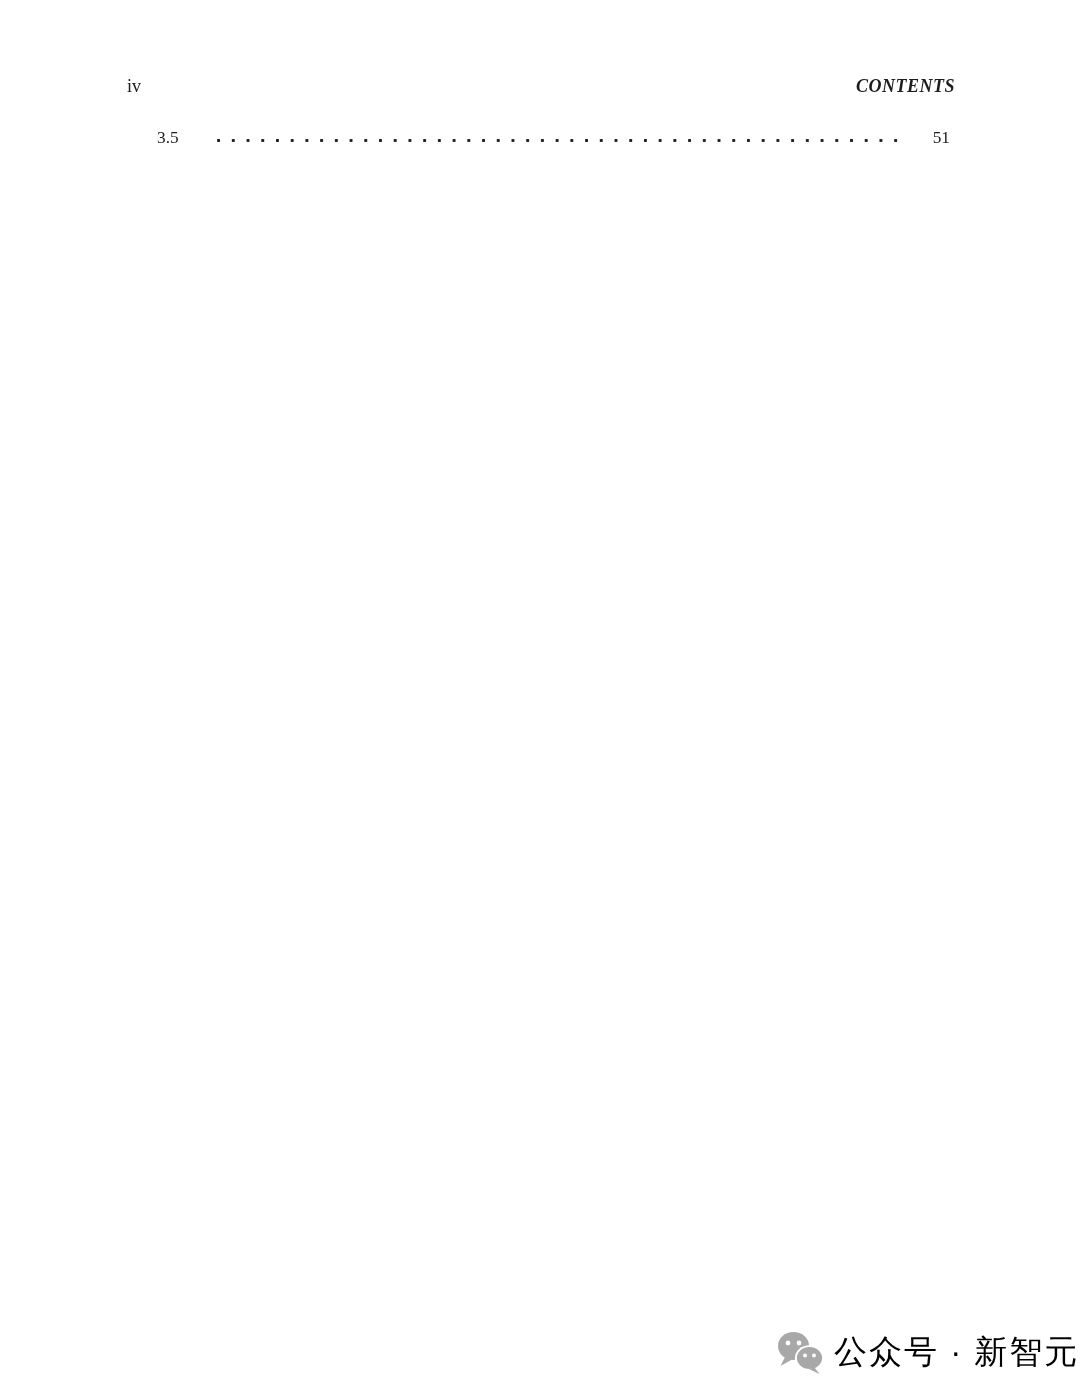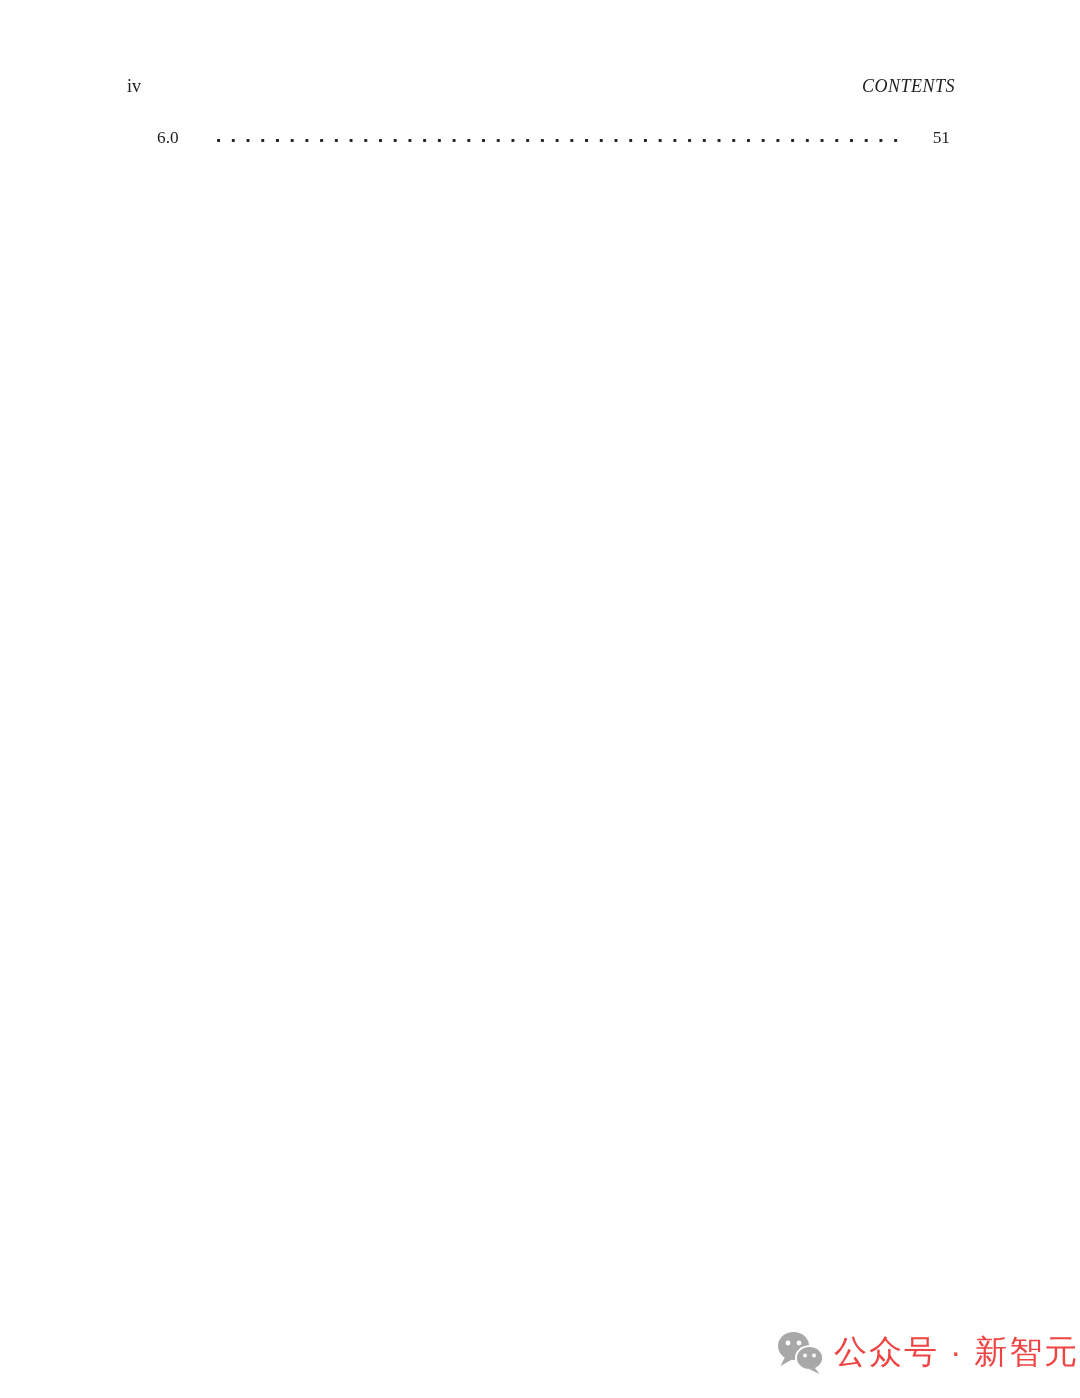--- a/index.html
+++ b/index.html
@@ -17,21 +17,21 @@
   .pagehead {
     position: absolute;
     left: 127px;
     top: 76px;
     width: 828px;
     display: flex;
     justify-content: space-between;
     align-items: baseline;
     font-size: 18px;
   }
-  .pagehead .running { font-style: italic; letter-spacing: 0.5px; }
+  .pagehead .running { font-style: italic; letter-spacing: 0.5px; font-weight: bold; }
 
   
   .toc {
     position: absolute;
     left: 127px;
     top: 123px;
     width: 823px;
   }
   .row {
     display: flex;
@@ -60,40 +60,40 @@
   .sec    .num { margin-left: 30px;  width: 43px; }
 
   
   .watermark {
     position: absolute;
     left: 776px;
     top: 1330px;
     display: flex;
     align-items: center;
     gap: 11px;
-    color: #ef4444;
+    color: #000000;
     font-family: "Liberation Sans", "DejaVu Sans", sans-serif;
     font-size: 33px;
     letter-spacing: 2px;
   }
   .watermark svg { display: block; }
 </style>
 </head>
 <body>
 
 <div class="page">
 
   <div class="pagehead">
     <span>iv</span>
     <span class="running">CONTENTS</span>
   </div>
 
   <div class="toc">
       <div class="row sec">
-        <span class="num">6.0</span>
+        <span class="num">3.5</span>
         <span class="leader"></span>
         <span class="page">51</span>
       </div>
     </div>
 
   <div class="watermark">
     <svg width="47" height="44" viewBox="0 0 47 44">
       <g>
         <ellipse cx="17.5" cy="15" rx="15.5" ry="14" fill="#a8a8a8"></ellipse>
         <path d="M9 26 L4.5 35 L16 28.5 Z" fill="#a8a8a8"></path>

